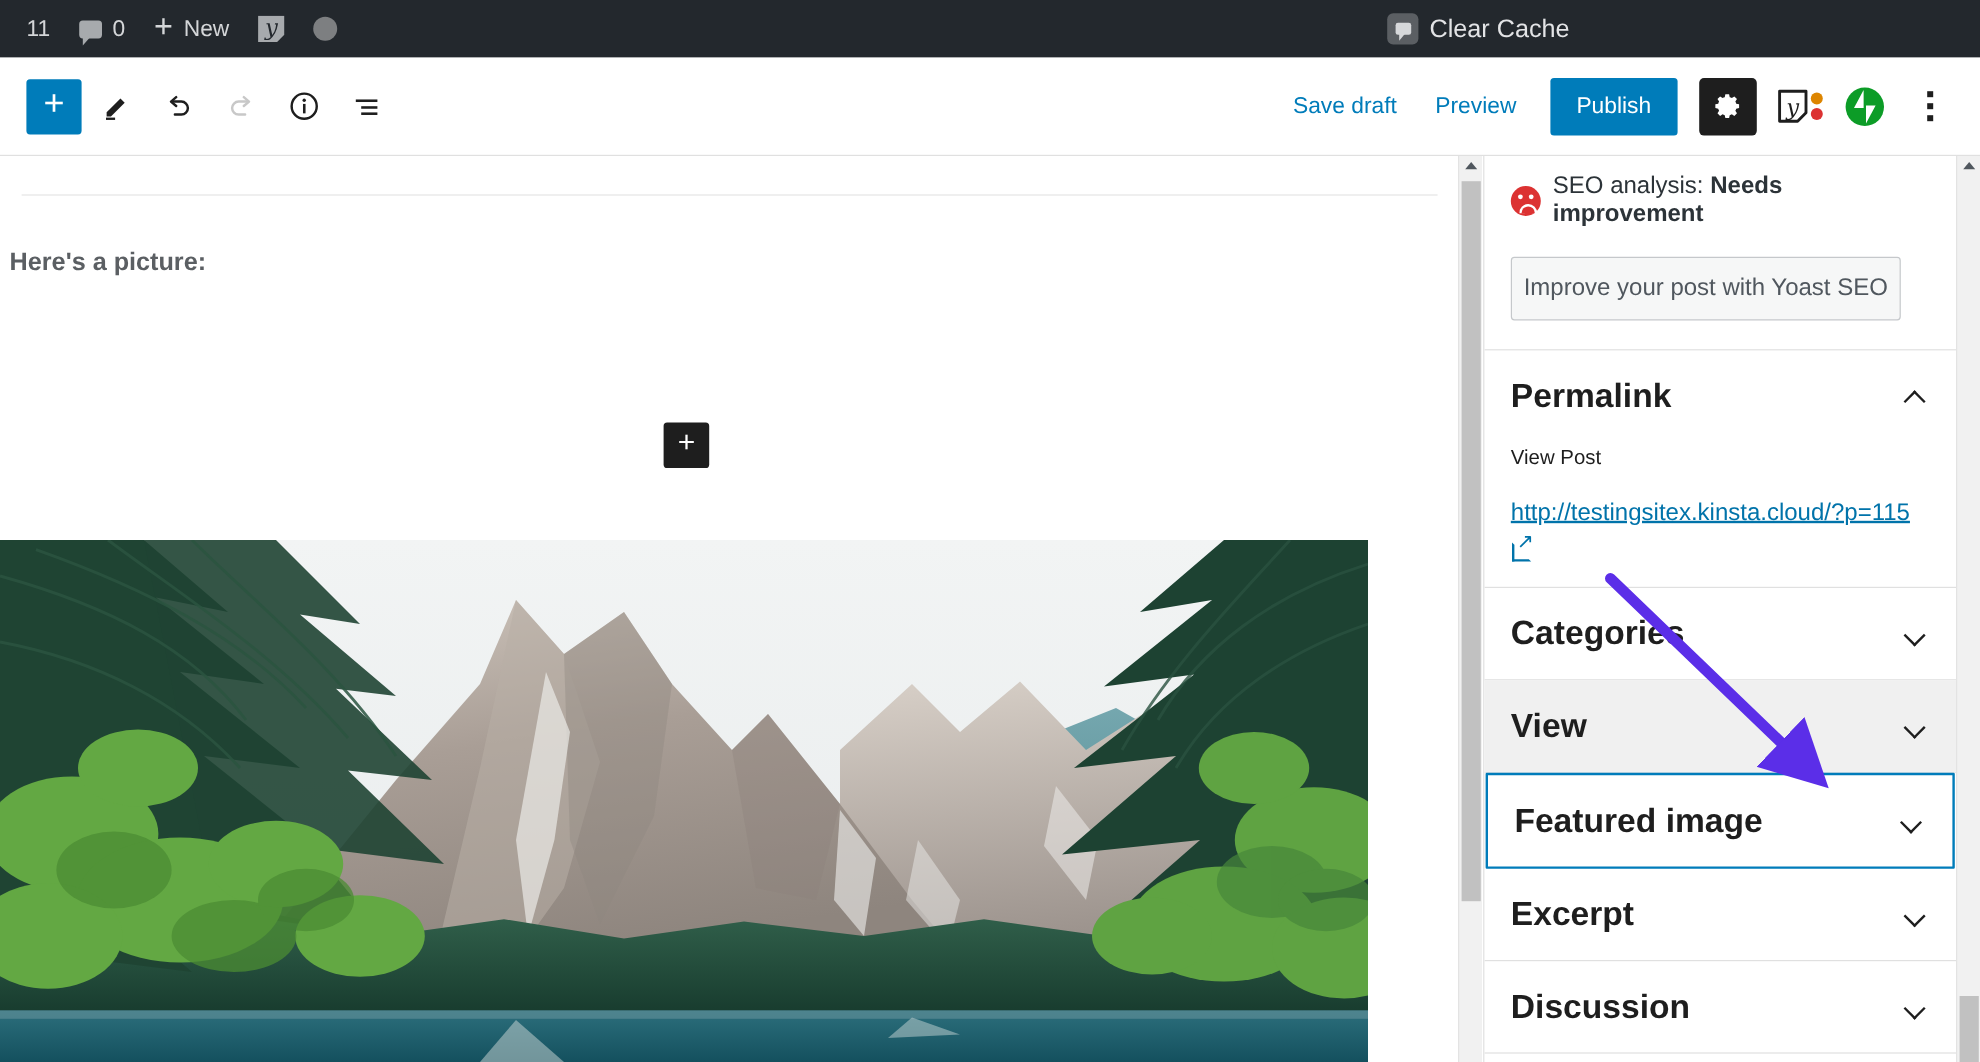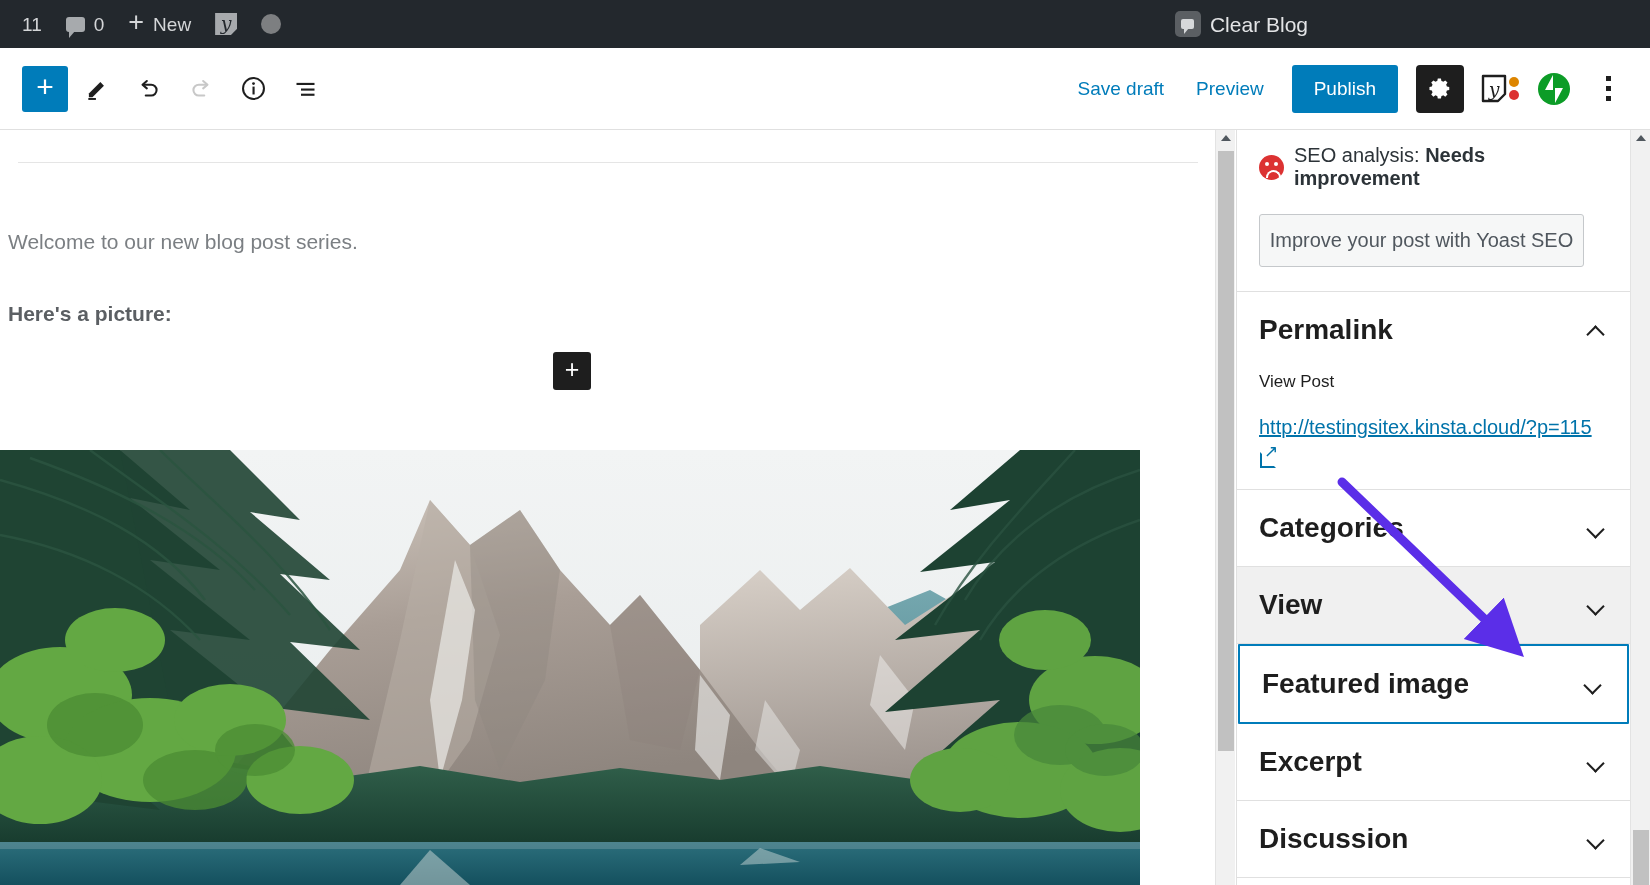--- a/index.html
+++ b/index.html
@@ -325,21 +325,21 @@
       <div class="ab-item">
         <span class="avatar-dot"></span>
       </div>
     </div>
 
     <div class="ab-group ab-right">
       <div class="ab-item">
         <span class="cache-icon">
             <span class="sp"></span>
           </span>
-        <span class="cache-label">Clear Blog</span>
+        <span class="cache-label">Clear Cache</span>
       </div>
     </div>
   </div>
 
   <div class="edheader">
     <div class="hdr-left">
 
       <div class="inserter">
         <span>+</span>
       </div>
@@ -415,21 +415,20 @@
         <i></i>
         <i></i>
         <i></i>
       </div>
     </div>
   </div>
 
   <div class="canvas">
     <div class="title-rule"></div>
 
-    <p class="para para-1">Welcome to our new blog post series.</p>
     <p class="para para-2">Here's a picture:</p>
 
     <div class="block-inserter-float">
       <span>+</span>
     </div>
 
     <div class="photo-wrap">
       <svg class="photo" viewBox="0 0 1140 435" preserveAspectRatio="none" aria-hidden="true">
         <defs>
           <linearGradient id="sky" x1="0" y1="0" x2="0" y2="1">

